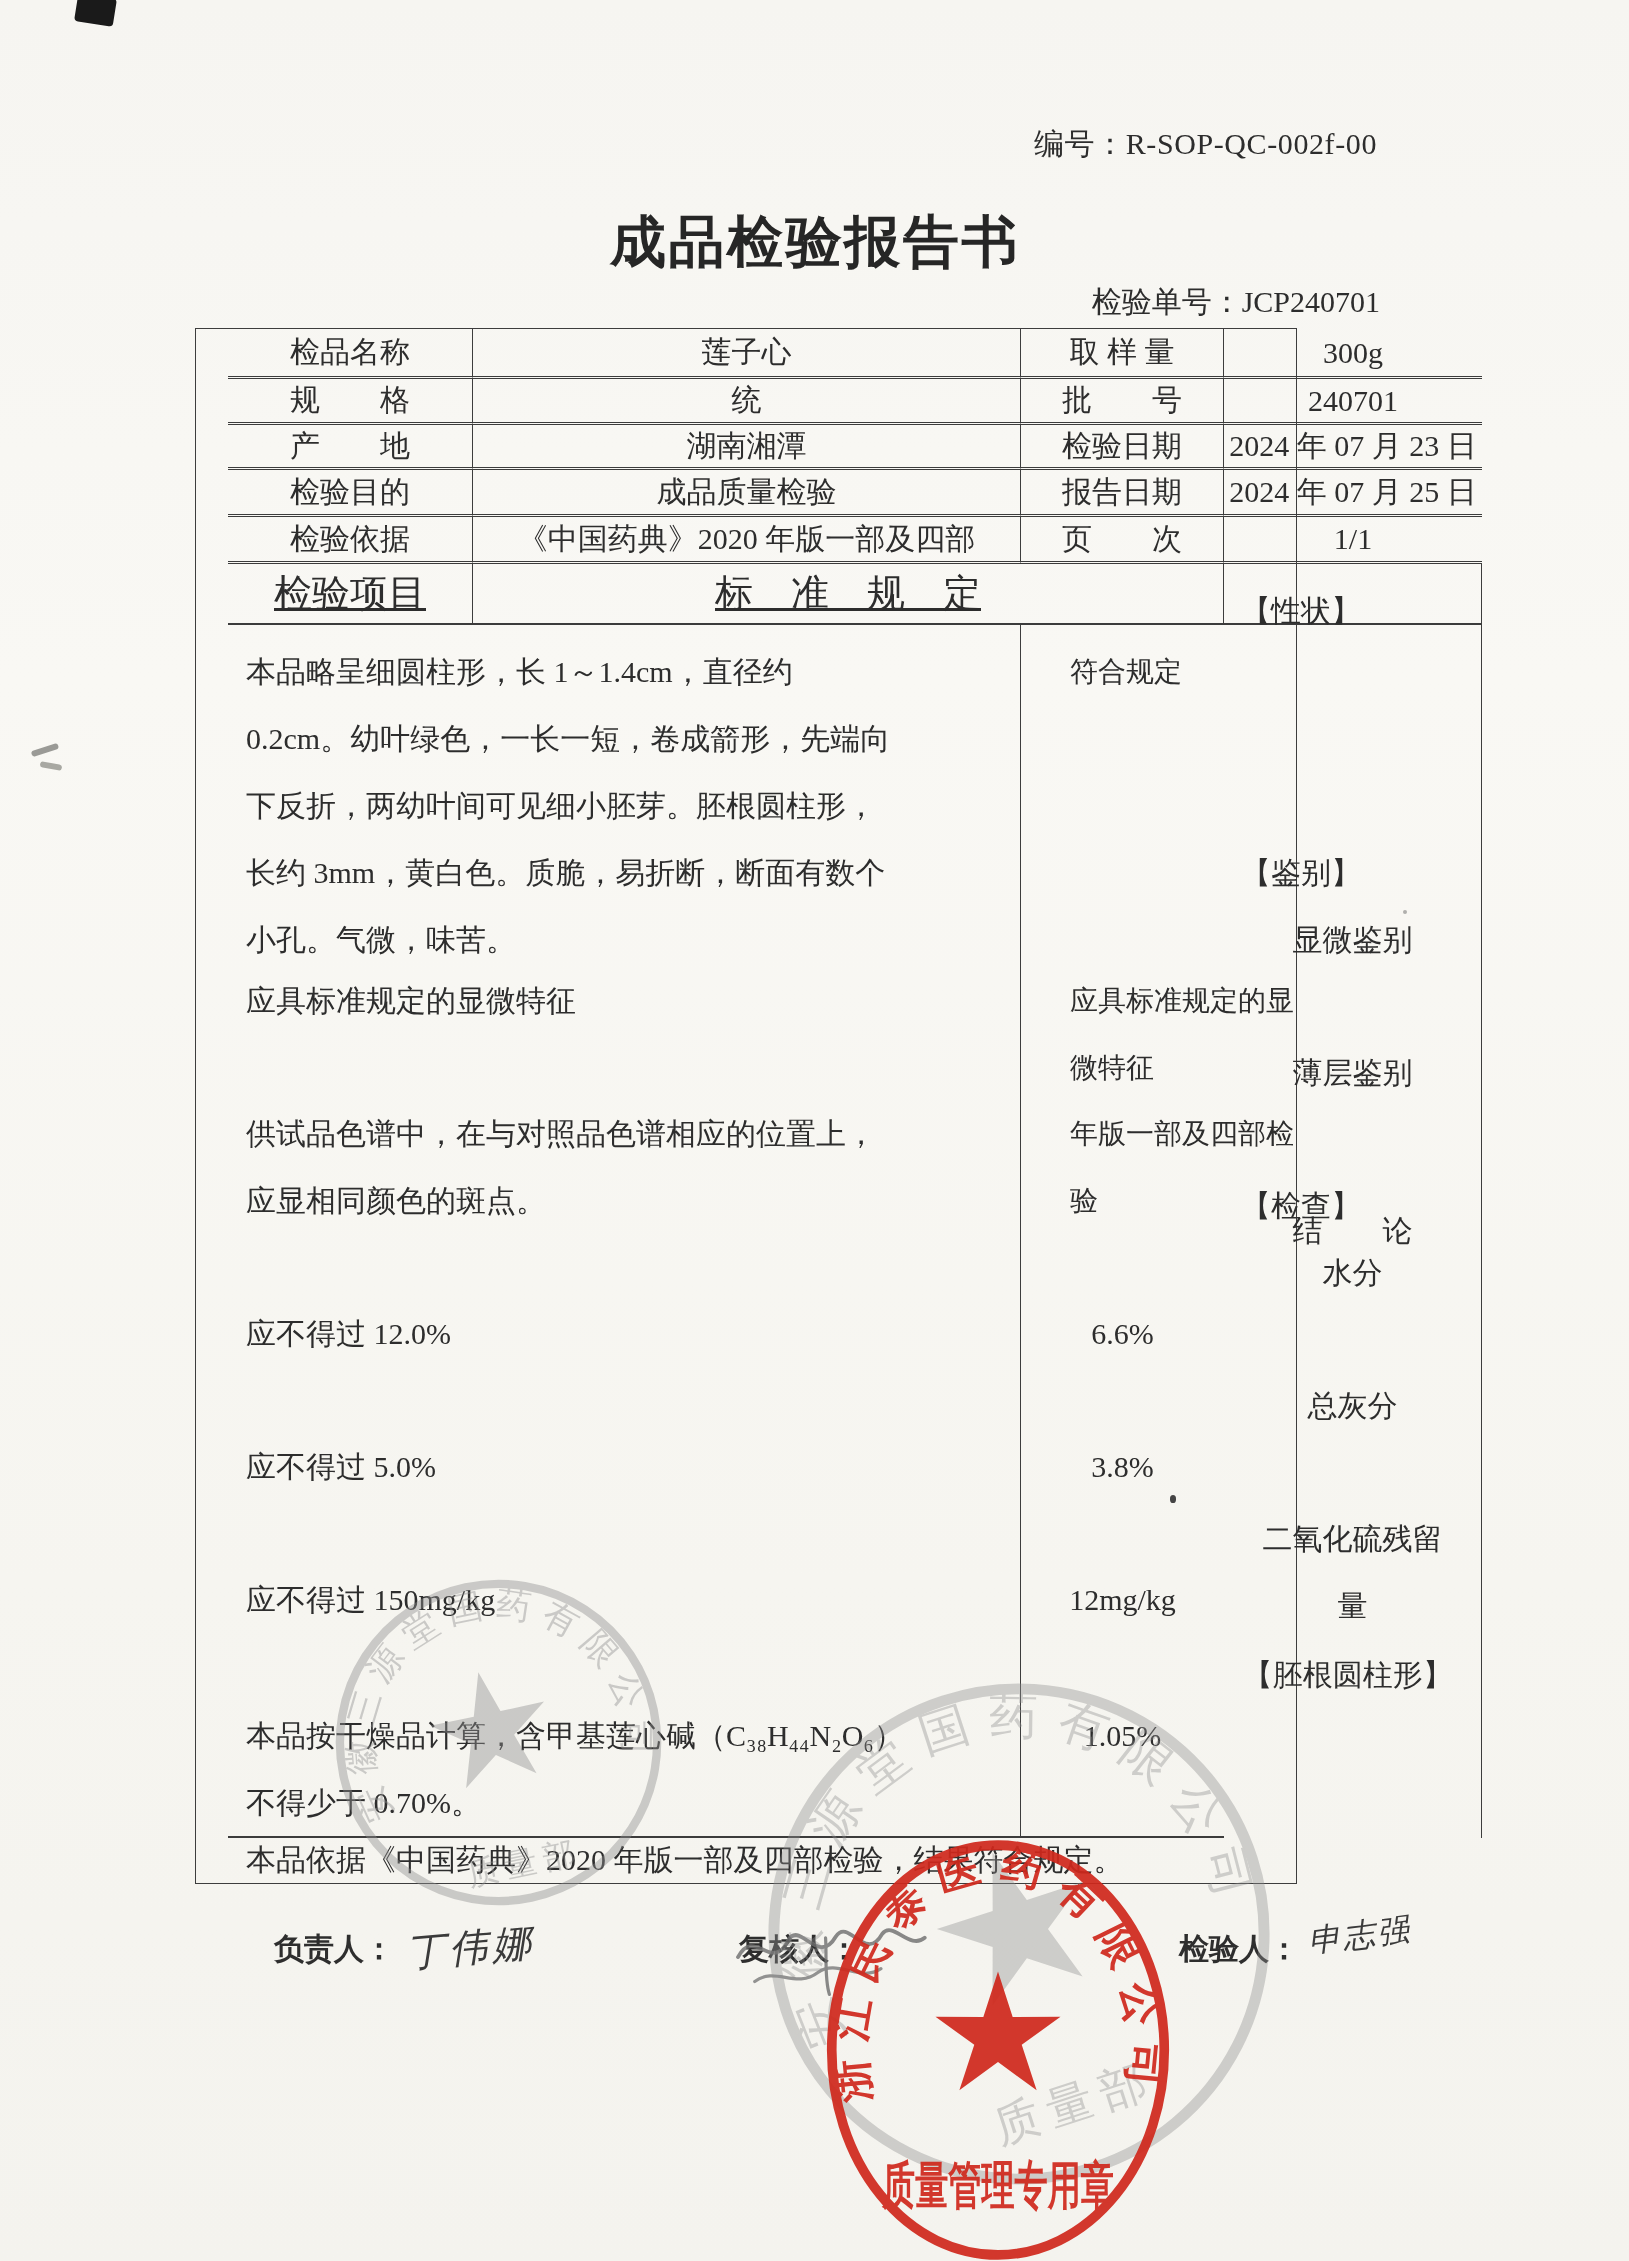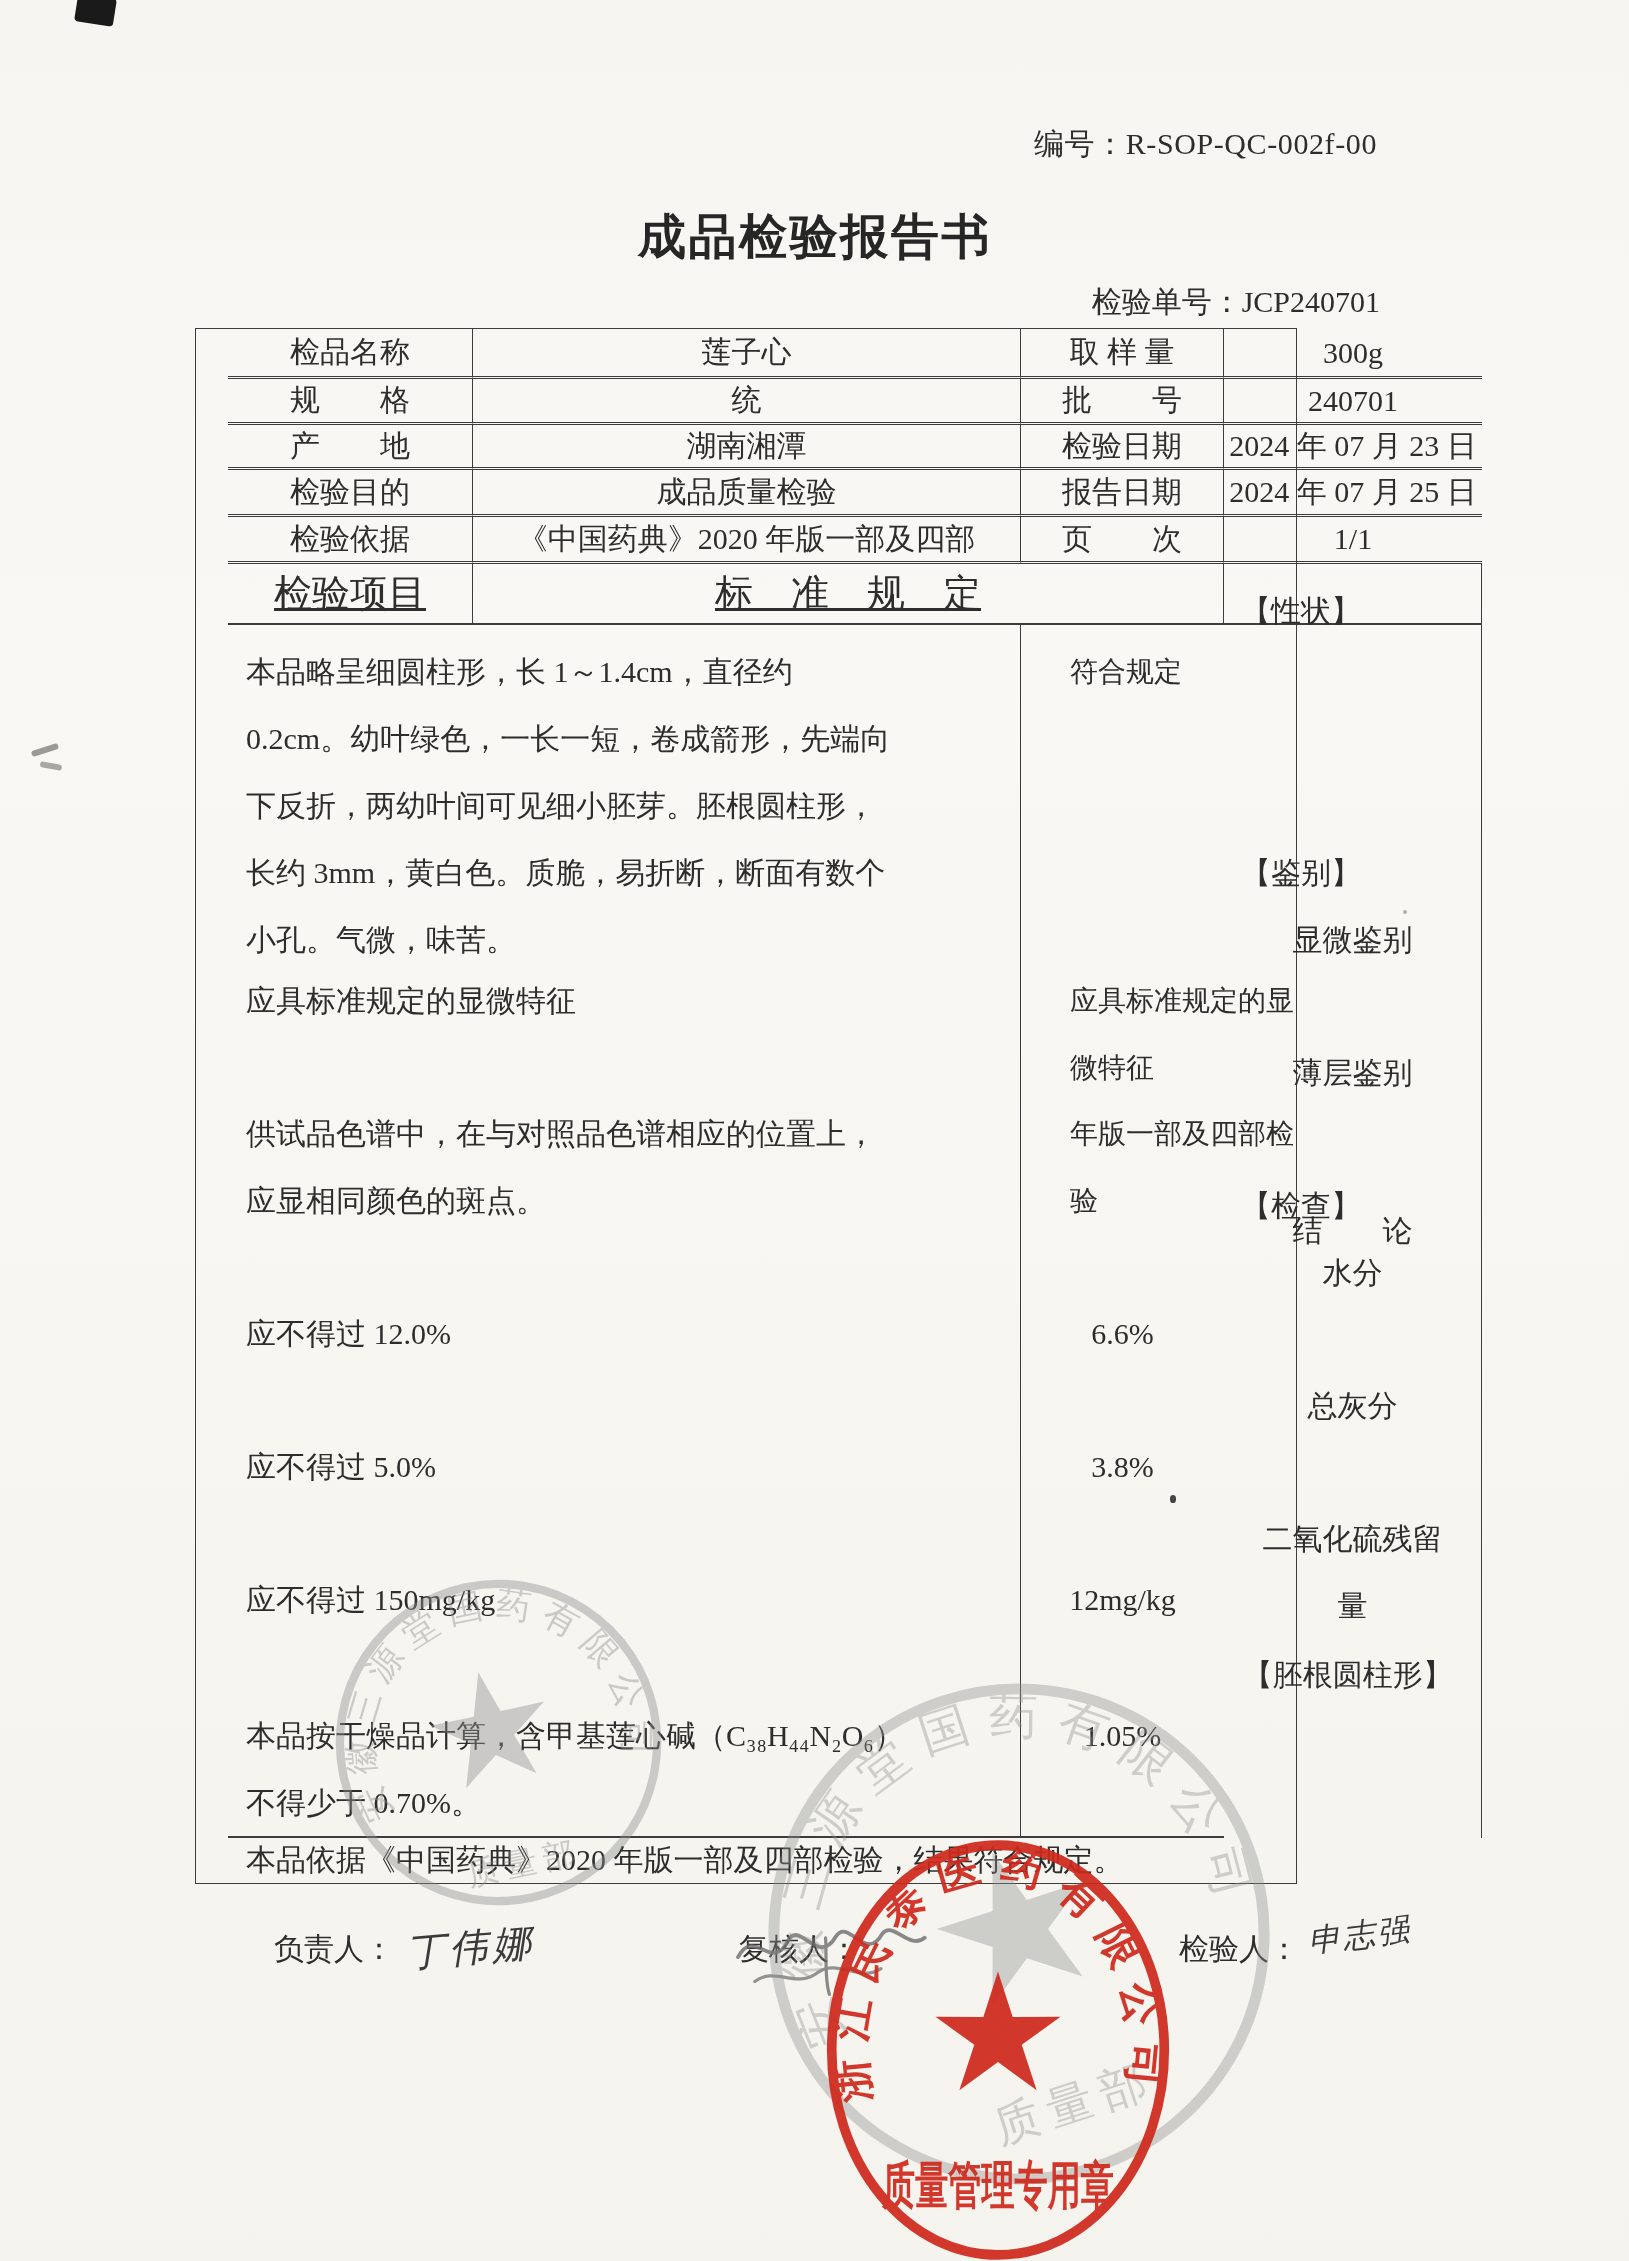--- a/index.html
+++ b/index.html
@@ -4,21 +4,21 @@
 <style>
   * { margin:0; padding:0; box-sizing:border-box; }
   html,body { background:#e9e8e4; }
   .page {
     position:relative; width:1630px; height:2261px; overflow:hidden;
     background:linear-gradient(180deg,#f6f5f1 0%,#f9f8f4 30%,#f6f5f0 70%,#f4f3ee 100%);
     font-family:"Liberation Serif","DejaVu Serif",serif; color:#2d2d2d;
   }
   .abs { position:absolute; }
   .doc-no { top:124px; right:253px; font-size:30px; letter-spacing:0.6px; }
-  .title { top:205px; left:0; width:100%; text-align:center; font-size:48px; font-weight:bold; letter-spacing:2.6px; color:#262626; }
+  .title { top:205px; left:0; width:100%; text-align:center; font-size:56px; font-weight:bold; letter-spacing:2.6px; color:#262626; }
   .report-no { top:282px; right:250px; font-size:30px; }
 
   .tbl {
     position:absolute; left:195px; top:328px; width:1102px;
     border:1.9px solid #3d3d3d;
     display:grid;
     grid-template-columns:245px 548px 203px 258px;
     grid-template-rows:50px 46px 45px 47px 47px 61px 1213px 45px;
     font-size:30px;
     padding-left:32px;
@@ -32,21 +32,21 @@
   .cell.bodyc { border-bottom:2.6px solid #3c3c3c; display:block; position:relative; }
   .cell.concl { border-bottom:none; }
   .cell.left { justify-content:flex-start; text-align:left; padding-left:18px; }
   .blk { position:absolute; line-height:67px; font-size:30px; }
   .lbl-bracket { left:17px; }
   .lbl-center { left:0; width:100%; text-align:center; }
   .std { left:18px; width:658px; text-align:left; }
   .res-left { left:18px; width:236px; font-size:28px; text-align:left;margin-left:31px; }
   .res-num { left:0; width:100%; text-align:center; }
 
-  .sig-label { font-size:30px; top:1929px; color:#2e2e2e; }
+  .sig-label { font-size:30px; top:1929px; color:#2e2e2e;font-weight:bold; }
   .handwriting { font-family:"DejaVu Sans",sans-serif; font-style:italic; color:#3a3a3a; }
 
   .stamp { position:absolute; }
   .speck { position:absolute; background:#444; border-radius:50%; }
 </style>
 </head>
 <body>
 
 <div class="page">
 

